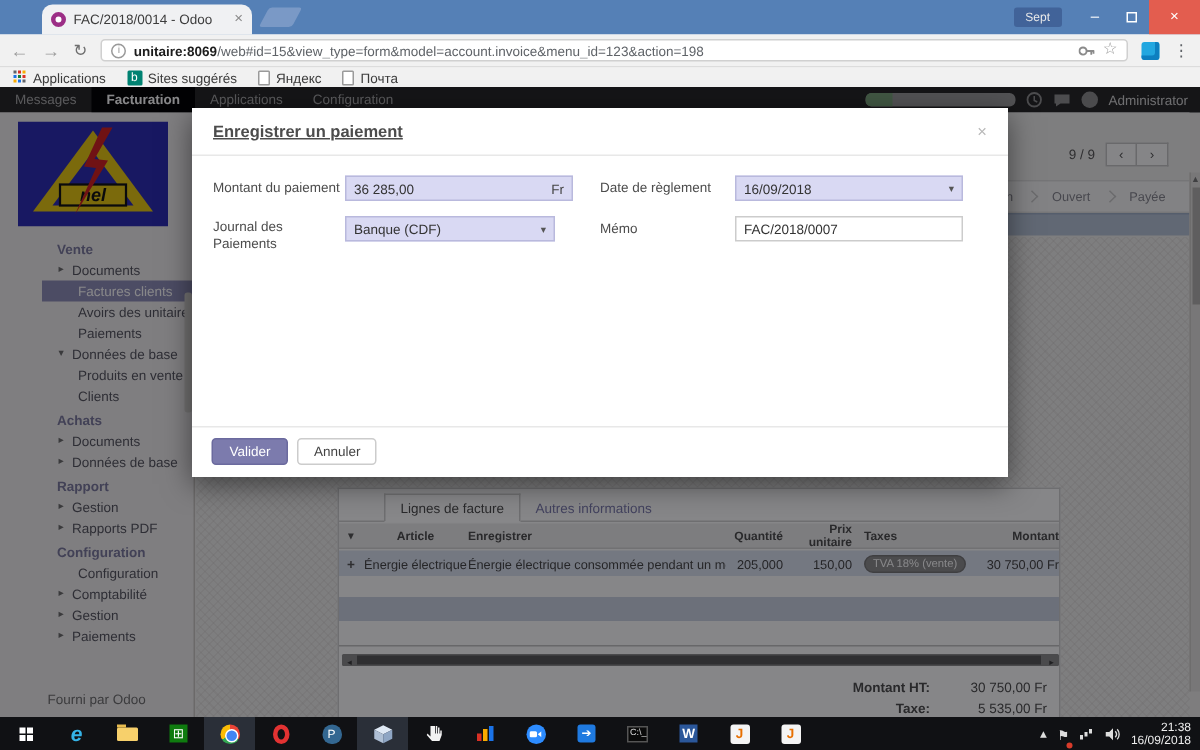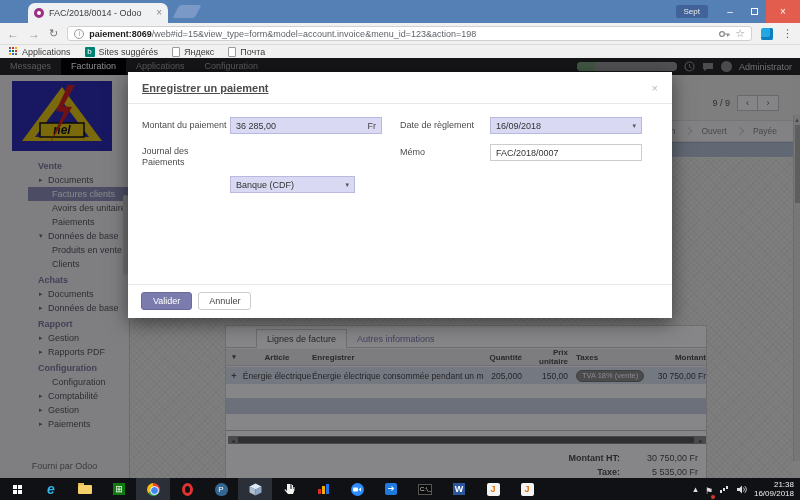--- a/index.html
+++ b/index.html
@@ -47,21 +47,21 @@
                0 6px #f9ab00,3px 6px #1a73e8,6px 6px #5f6368;}
   .bing-icon{width:10px;height:10px;background:#008272;color:#fff;font-size:8px;line-height:10px;
     text-align:center;border-radius:1px;}
   .page-icon{width:8px;height:10px;background:#fff;border:1px solid #9a9a9a;border-radius:1px;}
 
   
   .odoo{position:absolute;top:58px;left:0;width:800px;height:420px;background:#edecea;}
   .onav{position:absolute;top:0;left:0;width:100%;height:17px;background:#262626;display:flex;
     align-items:center;color:#a8a8a8;font-size:9px;}
   .onav .item{padding:0 10px;height:17px;line-height:17px;}
-  .onav .active{background:#000;color:#fff;font-weight:normal;}
+  .onav .active{background:#000;color:#fff;font-weight:bold;}
   .onav-right{margin-left:auto;display:flex;align-items:center;gap:7px;padding-right:8px;}
   .pill{width:100px;height:9px;background:#9a9a9a;border-radius:4px;overflow:hidden;}
   .pill i{display:block;width:18px;height:9px;background:#79a379;}
   .avatar{width:11px;height:11px;border-radius:50%;background:#8d8d8d;}
   .onav .user{color:#d0d0d0;}
 
   .sidebar{position:absolute;top:17px;left:0;width:130px;height:403px;background:#f0eeee;
     border-right:1px solid #c9c5c2;}
   .logo{position:absolute;left:12px;top:6px;width:100px;height:70px;}
   .menu{position:absolute;top:82px;left:0;width:100%;font-size:9px;color:#4c4c4c;padding-left:28px;}
@@ -209,21 +209,21 @@
       <span class="wc close">×</span>
     </div>
   </div>
 
   <div class="toolbar">
     <span class="navbtn">←</span>
     <span class="navbtn">→</span>
     <span class="reload">↻</span>
     <div class="urlbox">
       <span class="info-icon">i</span>
-      <span class="url"><b class="host">paiement:8069</b><span class="rest">/web#id=15&amp;view_type=form&amp;model=account.invoice&amp;menu_id=123&amp;action=198</span></span>
+      <span class="url"><b class="host">unitaire:8069</b><span class="rest">/web#id=15&amp;view_type=form&amp;model=account.invoice&amp;menu_id=123&amp;action=198</span></span>
       <svg class="key-icon" width="11" height="8" viewBox="0 0 11 8">
           <circle cx="3" cy="4" r="2.4" fill="none" stroke="#8a8a8a" stroke-width="1.3"></circle>
           <path d="M5.5 4h5M8.5 4v2.5M10 4v1.8" stroke="#8a8a8a" stroke-width="1.2" fill="none"></path>
         </svg>
       <span class="star">☆</span>
     </div>
     <span class="ext-icon"></span>
     <span class="menu-dots">⋮</span>
   </div>
 
@@ -383,21 +383,21 @@
         <div class="mfield purple" style="left:102px;top:13px;width:152px;">
           <span>36 285,00</span>
           <span class="suffix">Fr</span>
         </div>
         <span class="mlabel" style="left:272px;top:16px;width:92px;">Date de règlement</span>
         <div class="mfield purple" style="left:362px;top:13px;width:152px;">
           <span>16/09/2018</span>
           <span class="caret">▾</span>
         </div>
         <span class="mlabel" style="left:14px;top:42px;width:70px;">Journal des Paiements</span>
-        <div class="mfield purple" style="left:102px;top:40px;width:125px;margin-top:32px;">
+        <div class="mfield purple" style="left:102px;top:40px;width:140px;">
           <span>Banque (CDF)</span>
           <span class="caret">▾</span>
         </div>
         <span class="mlabel" style="left:272px;top:43px;width:60px;">Mémo</span>
         <div class="mfield white" style="left:362px;top:40px;width:152px;">
           <span>FAC/2018/0007</span>
         </div>
       </div>
       <div class="mfoot">
         <button class="btn-validate">Valider</button>

